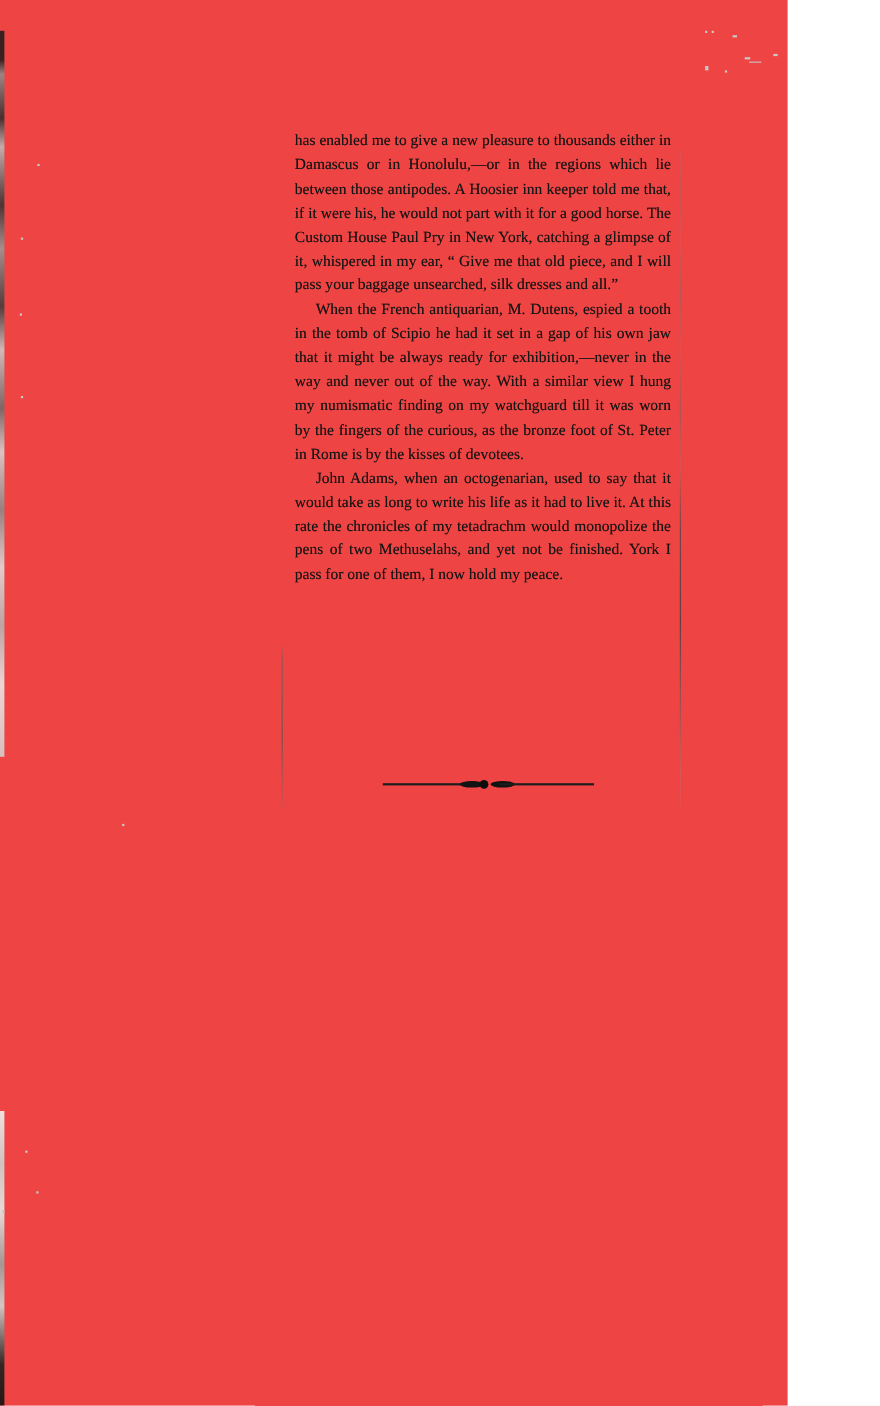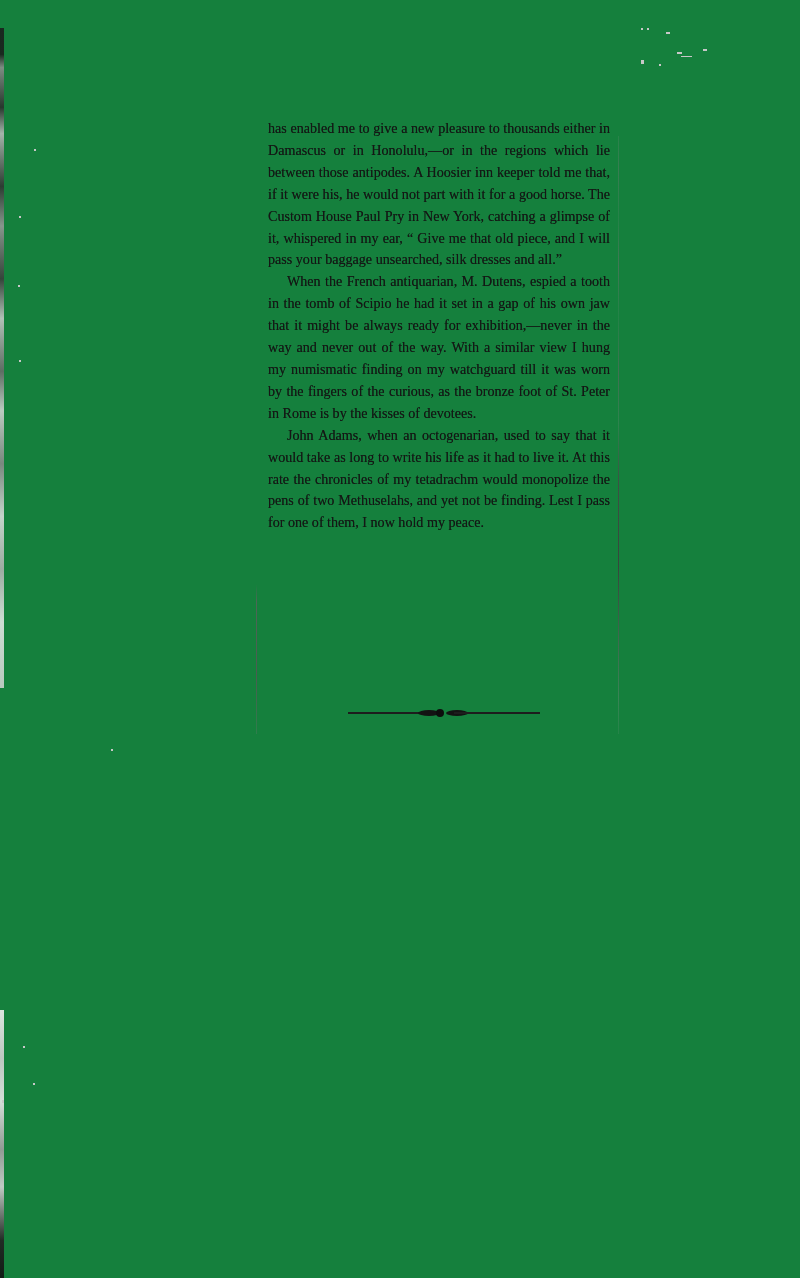--- a/index.html
+++ b/index.html
@@ -4,24 +4,24 @@
 <title>Scanned Page</title>
 <style>
   html, body {
     margin: 0;
     padding: 0;
     background: #ffffff;
   }
 
   #page {
     position: relative;
-    width: 800px;
+    width: 716px;
     height: 1278px;
     margin: 0;
-    background: #15803d;
+    background: #ef4444;
     overflow: hidden;
     font-family: "Liberation Serif", "DejaVu Serif", serif;
   }
 
   
   .scan-edge-left {
     position: absolute;
     left: 0;
     top: 28px;
     width: 4px;
@@ -165,21 +165,21 @@
 
   <div class="scan-edge-left"></div>
   <div class="scan-edge-left-lower"></div>
 
   <div class="column-rule left"></div>
   <div class="column-rule right"></div>
 
   <div class="text-column">
     <p class="para continued">has enabled me to give a new pleasure to thousands either in Damascus or in Honolulu,—or in the regions which lie between those antipodes. A Hoosier inn keeper told me that, if it were his, he would not part with it for a good horse. The Custom House Paul Pry in New York, catching a glimpse of it, whispered in my ear, “ Give me that old piece, and I will pass your baggage unsearched, silk dresses and all.”</p>
     <p class="para">When the French antiquarian, M. Dutens, espied a tooth in the tomb of Scipio he had it set in a gap of his own jaw that it might be always ready for exhibition,—never in the way and never out of the way. With a similar view I hung my numismatic finding on my watchguard till it was worn by the fingers of the curious, as the bronze foot of St. Peter in Rome is by the kisses of devotees.</p>
-    <p class="para">John Adams, when an octogenarian, used to say that it would take as long to write his life as it had to live it. At this rate the chronicles of my tetadrachm would monopolize the pens of two Methuselahs, and yet not be finding. Lest I pass for one of them, I now hold my peace.</p>
+    <p class="para">John Adams, when an octogenarian, used to say that it would take as long to write his life as it had to live it. At this rate the chronicles of my tetadrachm would monopolize the pens of two Methuselahs, and yet not be finished. York I pass for one of them, I now hold my peace.</p>
   </div>
 
   <div class="ornament">
     <div class="bar-left"></div>
     <div class="lens-left"></div>
     <div class="dot"></div>
     <div class="lens-right"></div>
     <div class="bar-right"></div>
   </div>
 

